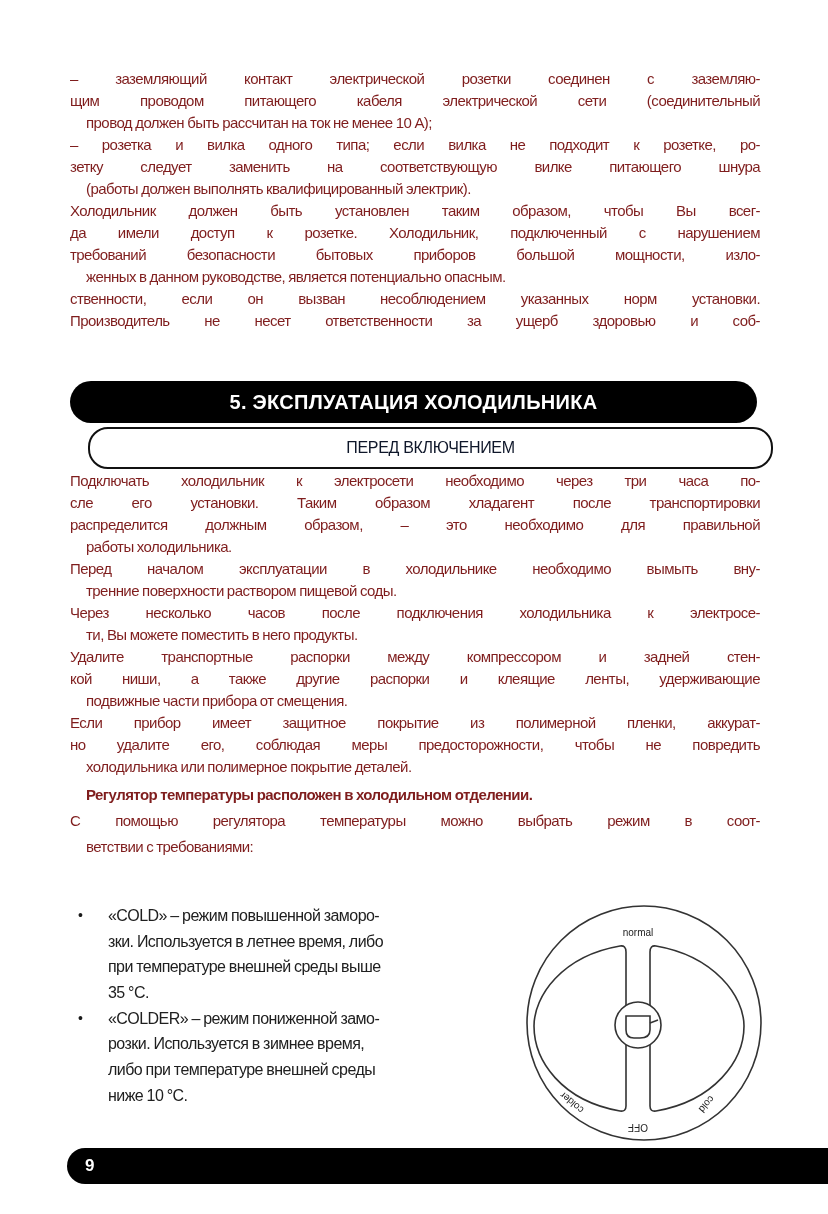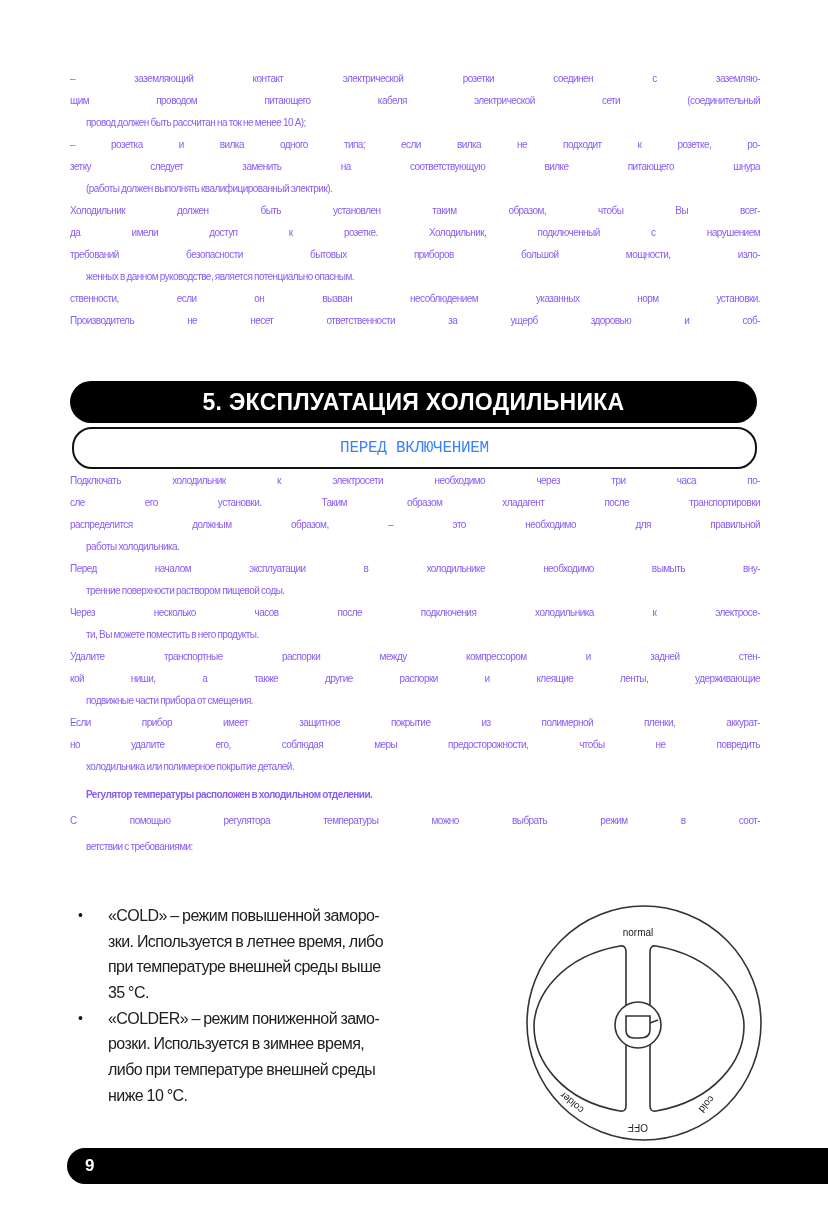--- a/index.html
+++ b/index.html
@@ -2,35 +2,35 @@
 <html><head>
 <meta charset="utf-8">
 <style>
   html, body { margin: 0; padding: 0; }
   body {
     width: 828px; height: 1214px; background: #ffffff; position: relative; overflow: hidden;
     font-family: "Liberation Sans", "DejaVu Sans", sans-serif; color: #1a1a1a;
   }
   .block { position: absolute; left: 70px; width: 690px; }
   .line {
-    display: block; font-size: 10px; letter-spacing: -0.55px; word-spacing: -0.5px;
+    display: block; font-size: 15px; letter-spacing: -0.55px; word-spacing: -0.5px;
     white-space: nowrap; height: 22px; line-height: 22px; text-align: justify;
-    text-align-last: justify; color: #8b5cf6;
+    text-align-last: justify; color: #7f1d1d;
   }
   .line.last { text-align-last: left; margin-left: 16px; }
   .line.loose { height: 26px; line-height: 26px; }
   .section-bar {
     position: absolute; left: 70px; top: 381px; width: 687px; height: 42px;
     background: #000; border-radius: 21px; color: #fff; text-align: center;
-    font-weight: bold; font-size: 23px; line-height: 42px; letter-spacing: 0.3px;
+    font-weight: bold; font-size: 20px; line-height: 42px; letter-spacing: 0.3px;
   }
   .sub-bar {
-    position: absolute; left: 72px; top: 427px; width: 681px; height: 38px;
+    position: absolute; left: 88px; top: 427px; width: 681px; height: 38px;
     border: 2px solid #111; border-radius: 20px; text-align: center;
-    font-size: 16px; line-height: 38px; color: #3b82f6; letter-spacing: -0.3px; font-family: Liberation Mono, monospace;
+    font-size: 16px; line-height: 38px; color: #0f172a; letter-spacing: -0.3px;
   }
   .list { position: absolute; left: 70px; top: 903px; width: 420px; }
   .li { position: relative; padding-left: 38px; }
   .li .bullet { position: absolute; left: 8px; top: 0; font-size: 14px; line-height: 25.7px; }
   .li .l { display: block; font-size: 16px; letter-spacing: -0.55px; word-spacing: -0.5px;
     height: 25.7px; line-height: 25.7px; white-space: nowrap; color: #202020; }
   .dial { position: absolute; left: 522px; top: 896px; width: 244px; height: 250px; }
   .footer-bar {
     position: absolute; left: 67px; top: 1148px; width: 790px; height: 36px;
     background: #000; border-radius: 18px 0 0 18px;

